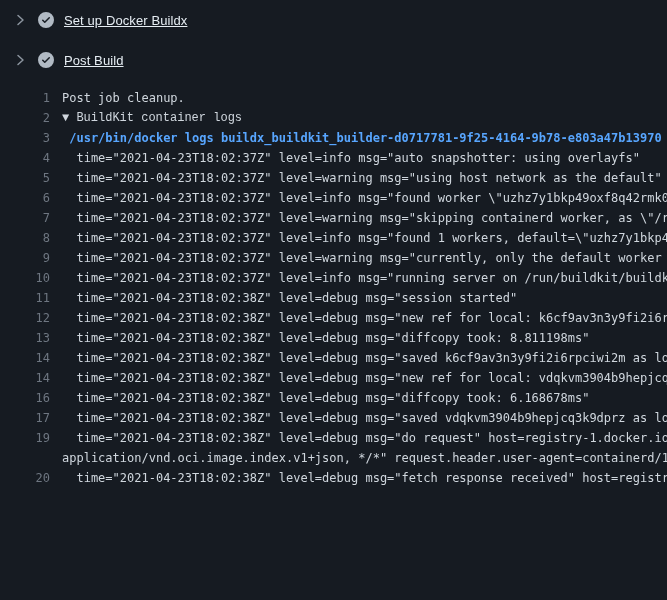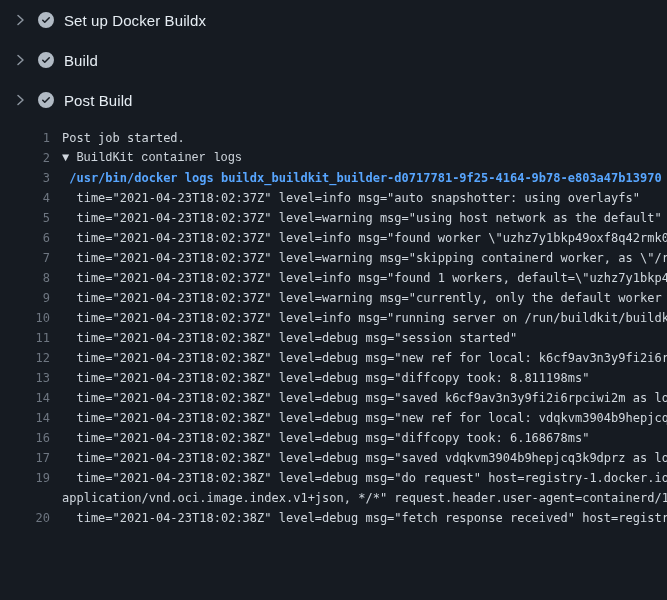--- a/index.html
+++ b/index.html
@@ -26,21 +26,21 @@
   .step.expanded{background:var(--expanded-bg);}
   .chev{
     width:16px;height:16px;margin-right:10px;flex:0 0 16px;
     color:var(--chevron);display:flex;align-items:center;justify-content:center;
   }
   .check{
     width:16px;height:16px;margin-right:10px;flex:0 0 16px;
     display:flex;align-items:center;justify-content:center;
   }
   .step-label{
-    color:var(--step-label);font-size:15px;letter-spacing:.1px;
+    color:var(--step-label);font-size:13px;letter-spacing:.1px;text-decoration:underline;
   }
   .log{
     padding-top:8px;
     font-family:"DejaVu Sans Mono","Liberation Mono",monospace;
     font-size:12px;
   }
   .log-row{
     display:flex;height:20px;line-height:20px;overflow:hidden;
   }
   .log-num{
@@ -65,33 +65,20 @@
         </svg>
     </span>
     <span class="check">
       <svg viewBox="0 0 16 16" width="16" height="16">
           <path fill="var(--check)" fill-rule="evenodd" d="M8 16A8 8 0 118 0a8 8 0 010 16zm3.78-9.72a.75.75 0 00-1.06-1.06L6.75 9.19 5.28 7.72a.75.75 0 00-1.06 1.06l2 2a.75.75 0 001.06 0l4.5-4.5z"></path>
         </svg>
     </span>
     <span class="step-label">Set up Docker Buildx</span>
   </div>
 
-  <div class="step">
-    <span class="chev">
-      <svg viewBox="0 0 16 16" width="16" height="16" fill="none" stroke="currentColor" stroke-width="1.5" stroke-linecap="round" stroke-linejoin="round">
-          <path d="M6 3.5 11 8l-5 4.5"></path>
-        </svg>
-    </span>
-    <span class="check">
-      <svg viewBox="0 0 16 16" width="16" height="16">
-          <path fill="var(--check)" fill-rule="evenodd" d="M8 16A8 8 0 118 0a8 8 0 010 16zm3.78-9.72a.75.75 0 00-1.06-1.06L6.75 9.19 5.28 7.72a.75.75 0 00-1.06 1.06l2 2a.75.75 0 001.06 0l4.5-4.5z"></path>
-        </svg>
-    </span>
-    <span class="step-label">Build</span>
-  </div>
 
   <div class="step">
     <span class="chev">
       <svg viewBox="0 0 16 16" width="16" height="16" fill="none" stroke="currentColor" stroke-width="1.5" stroke-linecap="round" stroke-linejoin="round">
           <path d="M6 3.5 11 8l-5 4.5"></path>
         </svg>
     </span>
     <span class="check">
       <svg viewBox="0 0 16 16" width="16" height="16">
           <path fill="var(--check)" fill-rule="evenodd" d="M8 16A8 8 0 118 0a8 8 0 010 16zm3.78-9.72a.75.75 0 00-1.06-1.06L6.75 9.19 5.28 7.72a.75.75 0 00-1.06 1.06l2 2a.75.75 0 001.06 0l4.5-4.5z"></path>
@@ -100,21 +87,21 @@
     <span class="step-label">Post Build</span>
   </div>
 
 
 </div>
 
 <div class="log">
   <div>
   <div class="log-row">
     <span class="log-num">1</span>
-    <span class="log-txt">Post job started.</span>
+    <span class="log-txt">Post job cleanup.</span>
   </div>
 
   <div class="log-row group">
     <span class="log-num">2</span>
     <span class="log-txt">▼ BuildKit container logs</span>
   </div>
 
   <div class="log-row command">
     <span class="log-num">3</span>
     <span class="log-txt"> /usr/bin/docker logs buildx_buildkit_builder-d0717781-9f25-4164-9b78-e803a47b13970</span>

